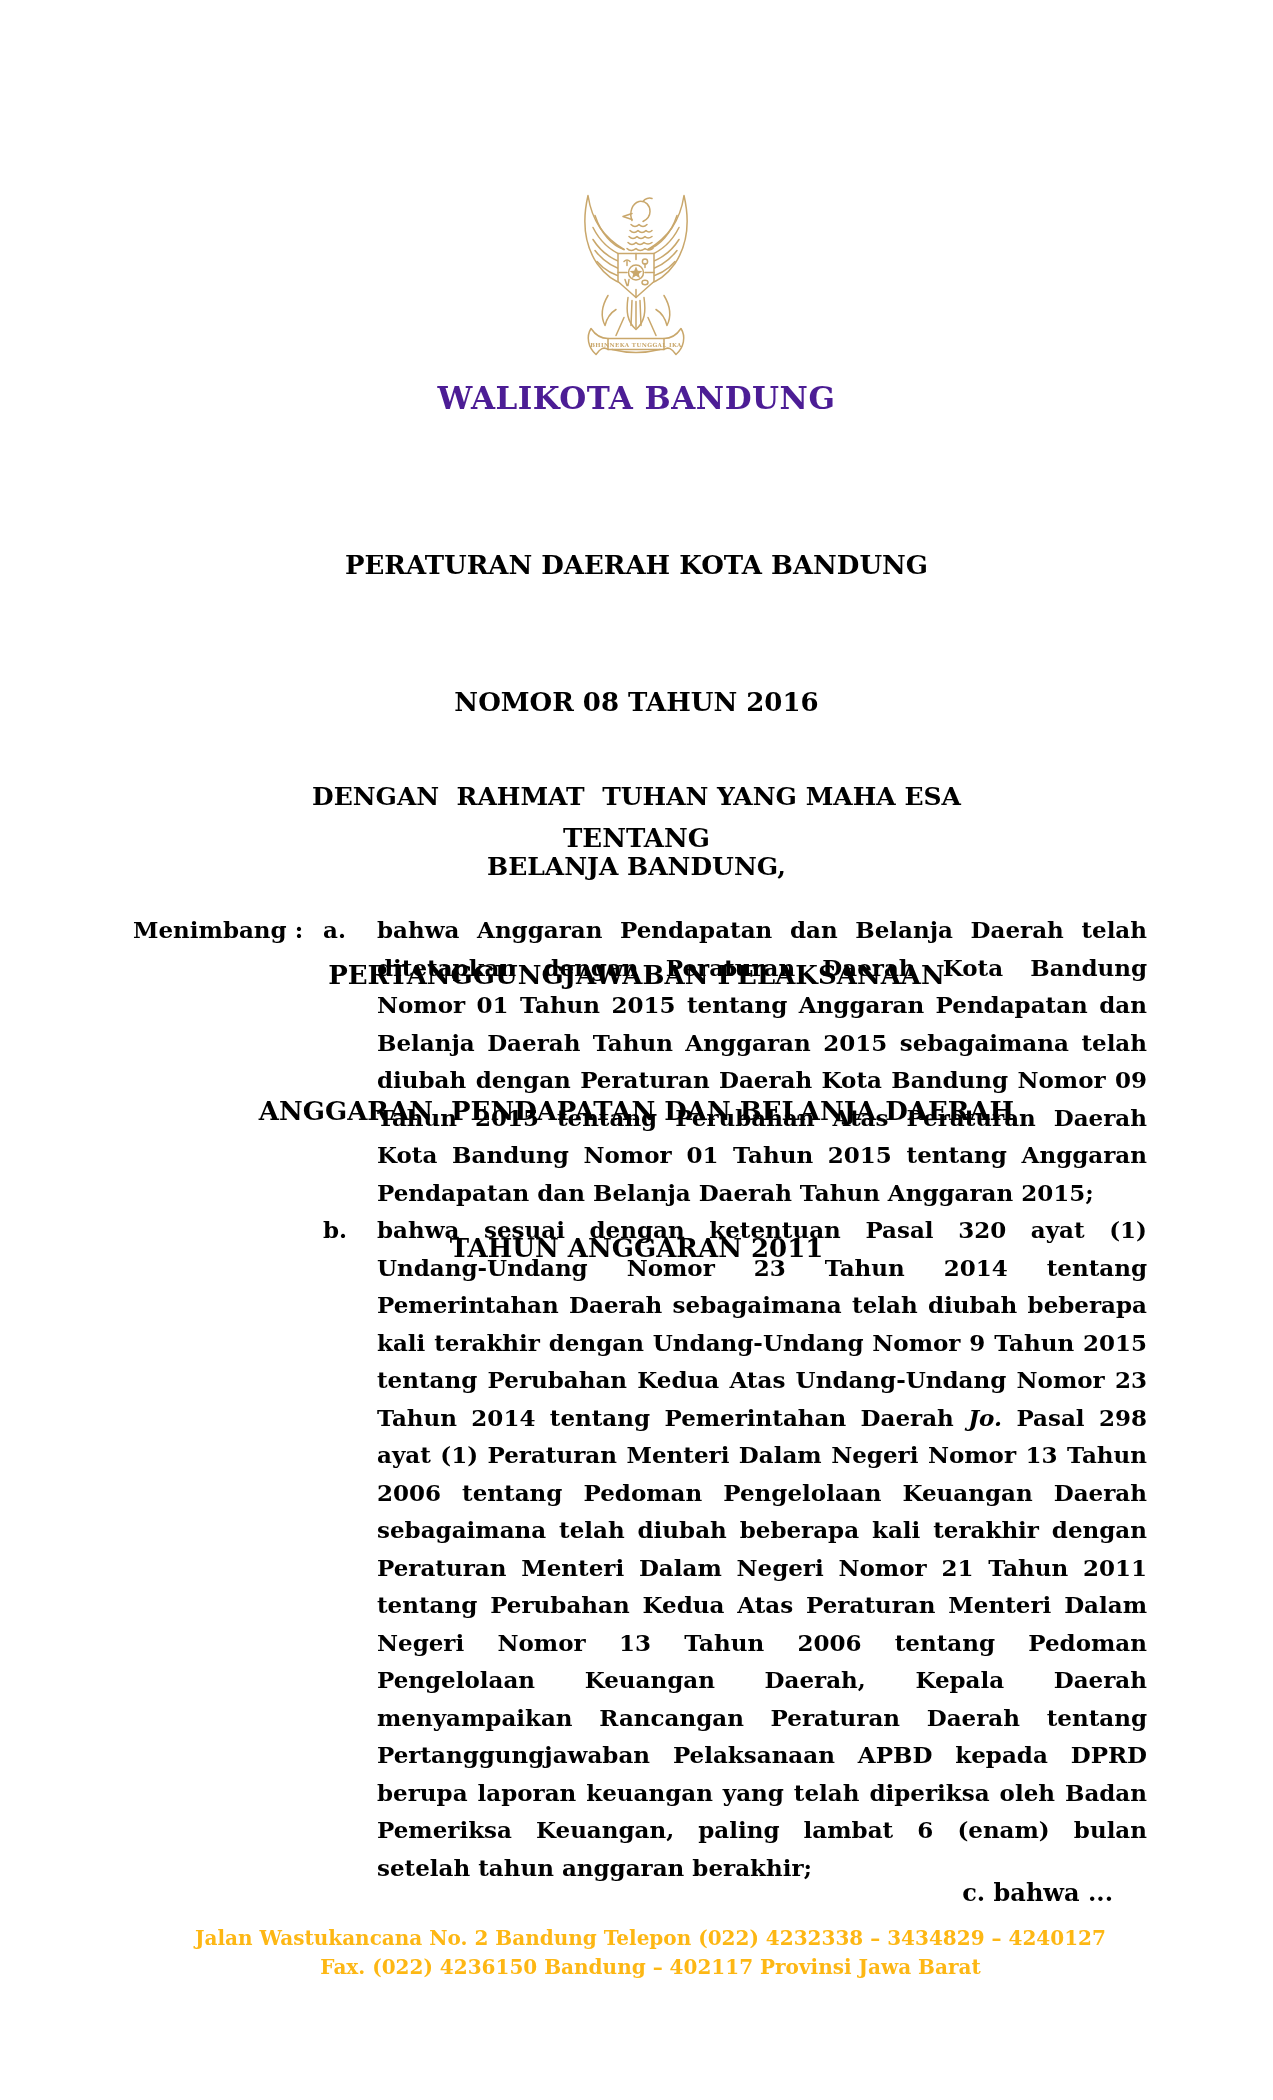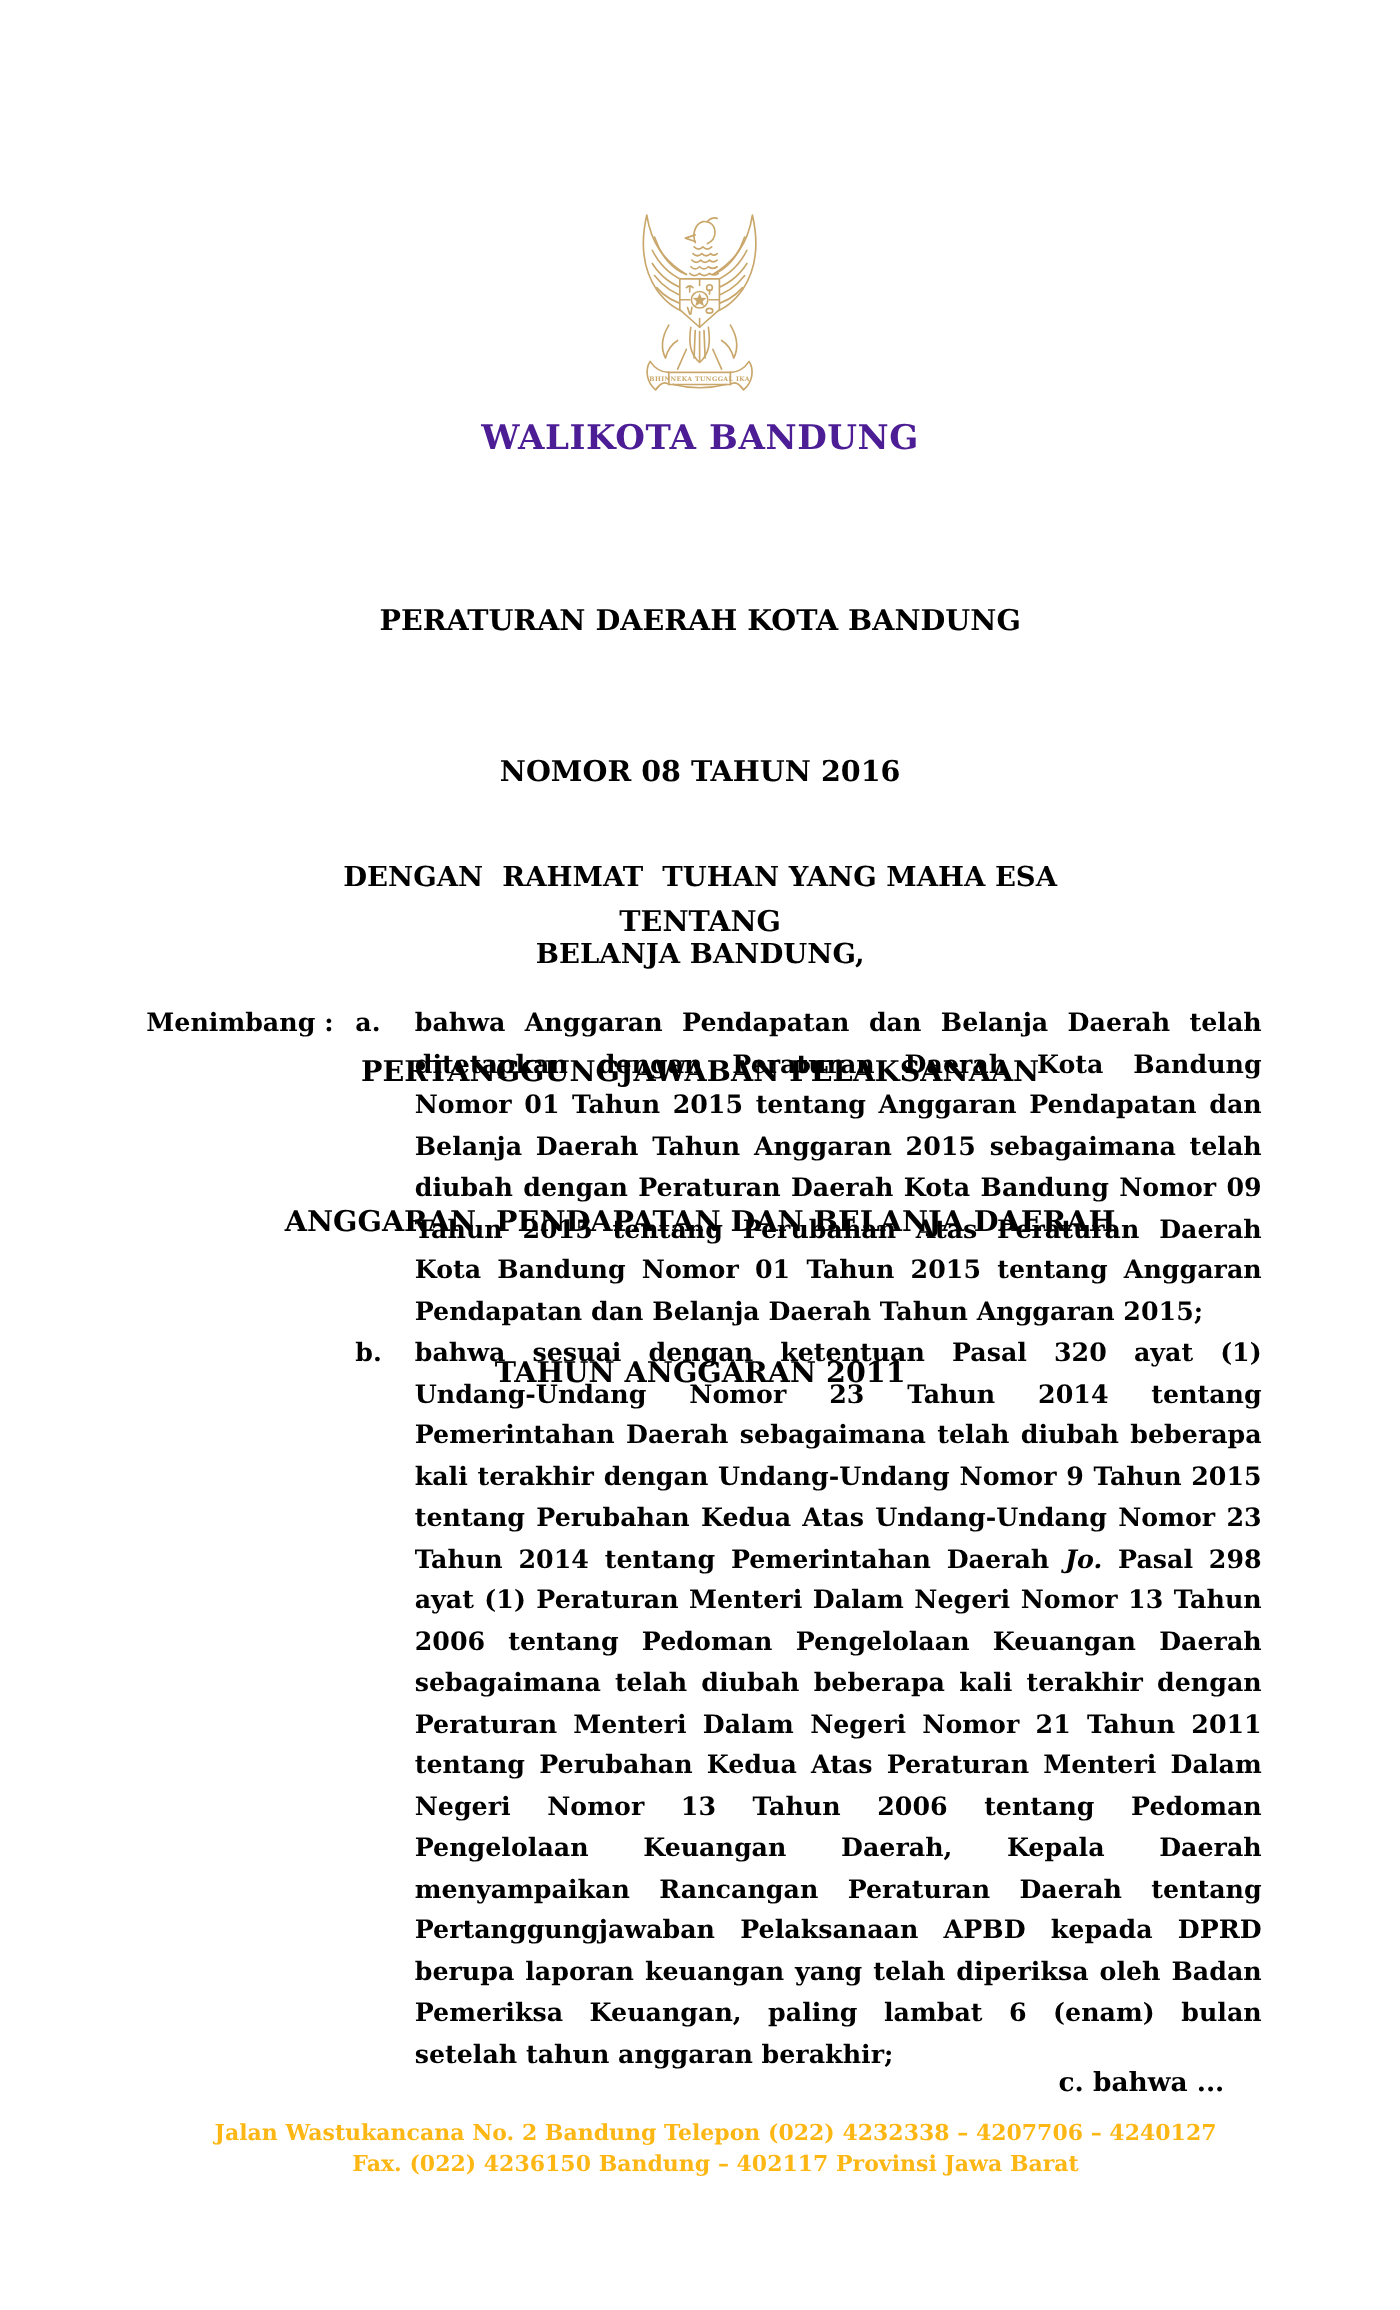--- a/index.html
+++ b/index.html
@@ -190,17 +190,17 @@
       <div class="consider-item">
         <div class="consider-letter">b.</div>
         <div class="consider-text"><span>bahwa sesuai dengan ketentuan Pasal 320 ayat (1) Undang-Undang Nomor 23 Tahun 2014 tentang Pemerintahan Daerah sebagaimana telah diubah beberapa kali terakhir dengan Undang-Undang Nomor 9 Tahun 2015 tentang Perubahan Kedua Atas Undang-Undang Nomor 23 Tahun 2014 tentang Pemerintahan Daerah </span><span class="jo-italic">Jo.</span><span> Pasal 298 ayat (1) Peraturan Menteri Dalam Negeri Nomor 13 Tahun 2006 tentang Pedoman Pengelolaan Keuangan Daerah sebagaimana telah diubah beberapa kali terakhir dengan Peraturan Menteri Dalam Negeri Nomor 21 Tahun 2011 tentang Perubahan Kedua Atas Peraturan Menteri Dalam Negeri Nomor 13 Tahun 2006 tentang Pedoman Pengelolaan Keuangan Daerah, Kepala Daerah menyampaikan Rancangan Peraturan Daerah tentang Pertanggungjawaban Pelaksanaan APBD kepada DPRD berupa laporan keuangan yang telah diperiksa oleh Badan Pemeriksa Keuangan, paling lambat 6 (enam) bulan setelah tahun anggaran berakhir;</span></div>
       </div>
     </div>
   </div>
 
   <div class="catchword">c. bahwa ...</div>
 
   <div class="page-footer" style="color:#FDB714;">
-    <div>Jalan Wastukancana No. 2 Bandung Telepon (022) 4232338 – 4207706 – 4240127</div>
+    <div>Jalan Wastukancana No. 2 Bandung Telepon (022) 4232338 – 3434829 – 4240127</div>
     <div>Fax. (022) 4236150 Bandung – 402117 Provinsi Jawa Barat</div>
   </div>
 
 </div>
 
 </body></html>

